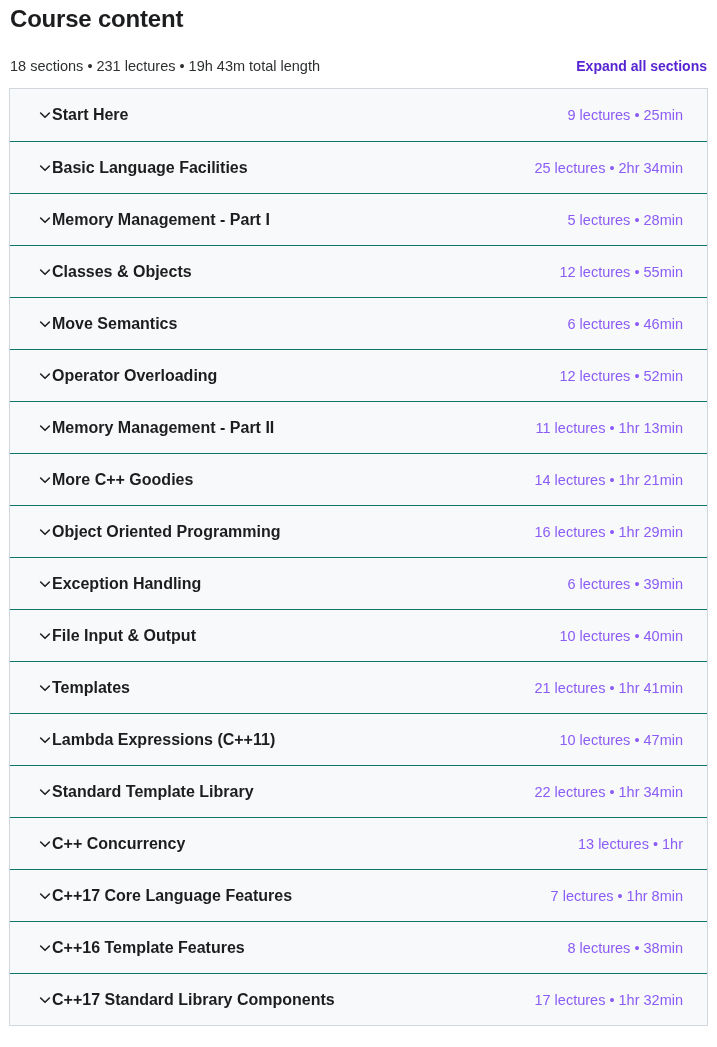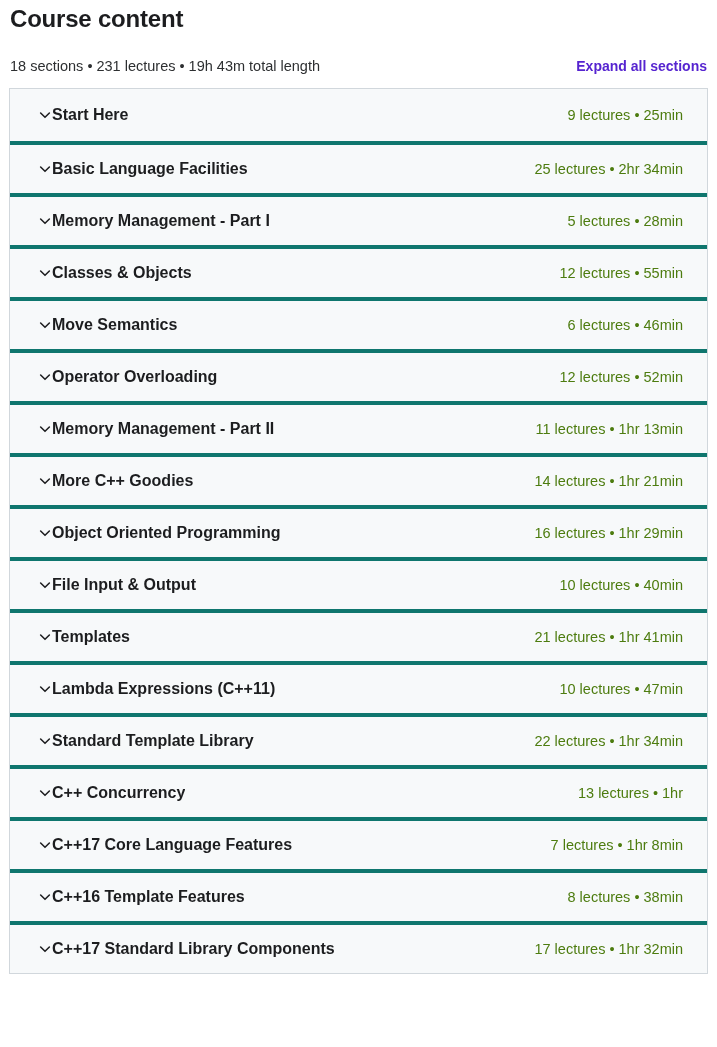--- a/index.html
+++ b/index.html
@@ -47,21 +47,21 @@
     border: 1px solid #d1d7dc;
     background: #f7f9fa;
   }
   .section-row {
     display: flex;
     align-items: center;
     height: 52px;
     box-sizing: border-box;
     padding: 0 24px 0 28px;
     background: #f7f9fa;
-    border-top: 4px solid #0f766e;
+    border-top: 1px solid #0f766e;
     cursor: pointer;
   }
   .section-row:first-child {
     border-top: none;
   }
   .chevron {
     display: inline-flex;
     align-items: center;
     justify-content: center;
     width: 14px;
@@ -75,21 +75,21 @@
     color: #1c1d1f;
     white-space: nowrap;
     overflow: hidden;
     text-overflow: ellipsis;
   }
   .section-meta {
     margin-left: auto;
     padding-left: 12px;
     font-size: 14.5px;
     font-weight: 400;
-    color: #4d7c0f;
+    color: #8b5cf6;
     white-space: nowrap;
     flex: 0 0 auto;
   }
 </style>
 </head>
 <body>
 
 <div class="page">
   <h1 class="page-title">Course content</h1>
 
@@ -182,20 +182,29 @@
   <div class="section-row">
     <span class="chevron">
       <svg width="14" height="14" viewBox="0 0 24 24" aria-hidden="true">
         <path d="M4.5 8.5 L12 16 L19.5 8.5" fill="none" stroke="#1c1d1f" stroke-width="2.6" stroke-linecap="round" stroke-linejoin="round"></path>
       </svg>
     </span>
     <span class="section-title">Object Oriented Programming</span>
     <span class="section-meta">16 lectures • 1hr 29min</span>
   </div>
 
+  <div class="section-row">
+    <span class="chevron">
+      <svg width="14" height="14" viewBox="0 0 24 24" aria-hidden="true">
+        <path d="M4.5 8.5 L12 16 L19.5 8.5" fill="none" stroke="#1c1d1f" stroke-width="2.6" stroke-linecap="round" stroke-linejoin="round"></path>
+      </svg>
+    </span>
+    <span class="section-title">Exception Handling</span>
+    <span class="section-meta">6 lectures • 39min</span>
+  </div>
 
   <div class="section-row">
     <span class="chevron">
       <svg width="14" height="14" viewBox="0 0 24 24" aria-hidden="true">
         <path d="M4.5 8.5 L12 16 L19.5 8.5" fill="none" stroke="#1c1d1f" stroke-width="2.6" stroke-linecap="round" stroke-linejoin="round"></path>
       </svg>
     </span>
     <span class="section-title">File Input &amp; Output</span>
     <span class="section-meta">10 lectures • 40min</span>
   </div>

